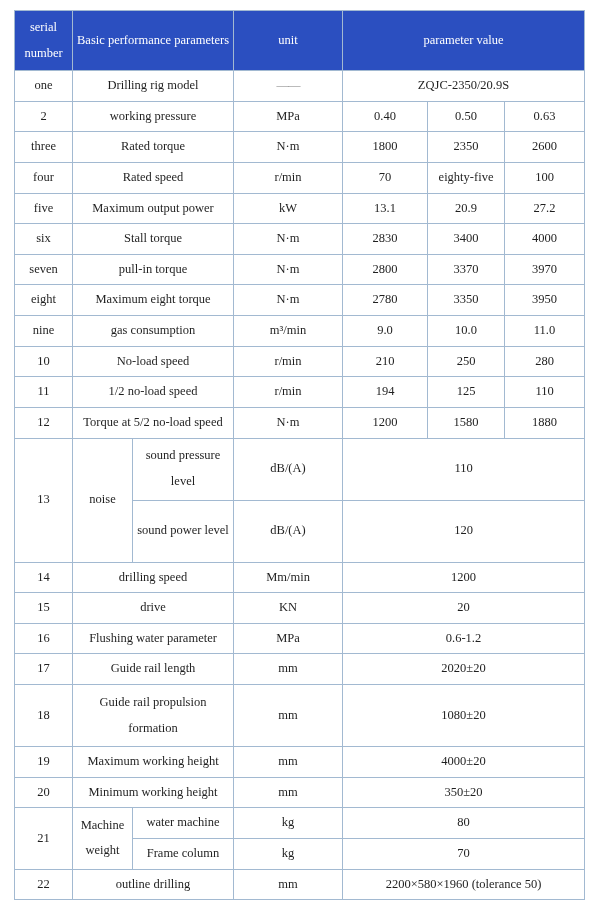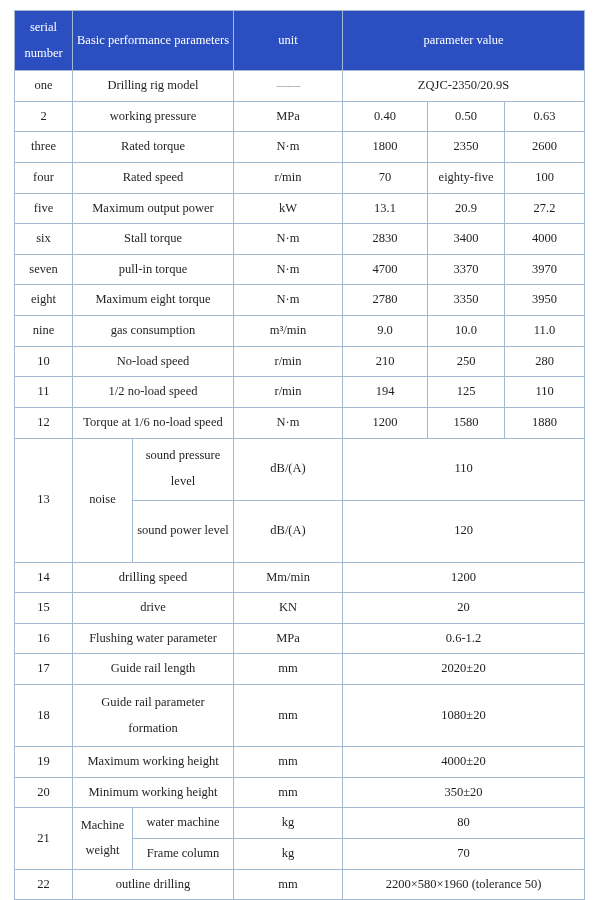--- a/index.html
+++ b/index.html
@@ -124,21 +124,21 @@
         <td colspan="2">Stall torque</td>
         <td>N·m</td>
         <td>2830</td>
         <td>3400</td>
         <td>4000</td>
       </tr>
       <tr class="h30">
         <td>seven</td>
         <td colspan="2">pull-in torque</td>
         <td>N·m</td>
-        <td>4700</td>
+        <td>2800</td>
         <td>3370</td>
         <td>3970</td>
       </tr>
       <tr class="h30">
         <td>eight</td>
         <td colspan="2">Maximum eight torque</td>
         <td>N·m</td>
         <td>2780</td>
         <td>3350</td>
         <td>3950</td>
@@ -162,21 +162,21 @@
       <tr class="h30">
         <td>11</td>
         <td colspan="2">1/2 no-load speed</td>
         <td>r/min</td>
         <td>194</td>
         <td>125</td>
         <td>110</td>
       </tr>
       <tr class="h30">
         <td>12</td>
-        <td colspan="2">Torque at 1/6 no-load speed</td>
+        <td colspan="2">Torque at 5/2 no-load speed</td>
         <td>N·m</td>
         <td>1200</td>
         <td>1580</td>
         <td>1880</td>
       </tr>
       <tr class="h62">
         <td rowspan="2">13</td>
         <td rowspan="2">noise</td>
         <td>sound pressure level</td>
         <td>dB/(A)</td>
@@ -206,21 +206,21 @@
         <td colspan="3">0.6-1.2</td>
       </tr>
       <tr class="h30">
         <td>17</td>
         <td colspan="2">Guide rail length</td>
         <td>mm</td>
         <td colspan="3">2020±20</td>
       </tr>
       <tr class="h60">
         <td>18</td>
-        <td colspan="2">Guide rail parameter formation</td>
+        <td colspan="2">Guide rail propulsion formation</td>
         <td>mm</td>
         <td colspan="3">1080±20</td>
       </tr>
       <tr class="h30">
         <td>19</td>
         <td colspan="2">Maximum working height</td>
         <td>mm</td>
         <td colspan="3">4000±20</td>
       </tr>
       <tr class="h30">

